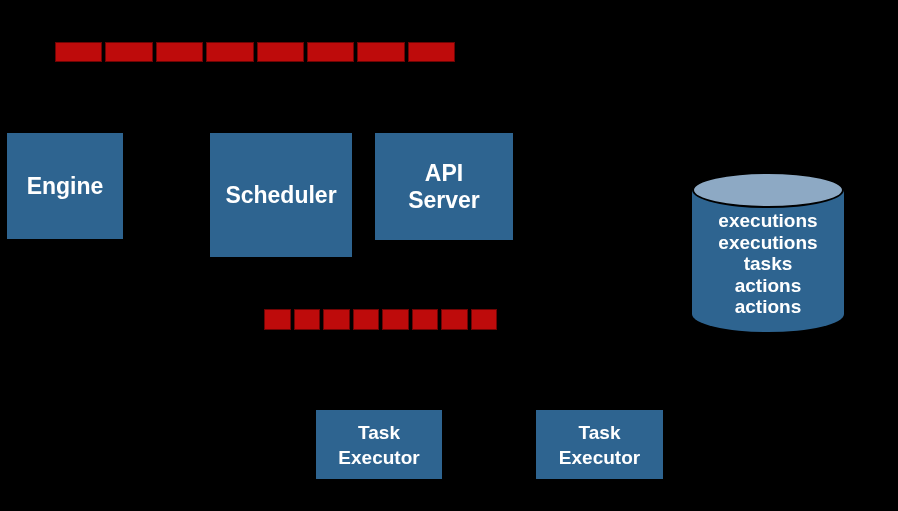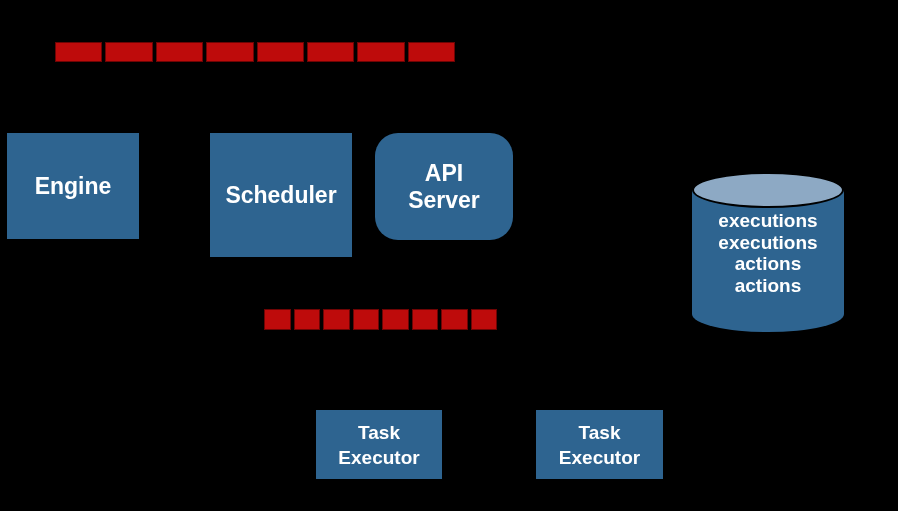--- a/index.html
+++ b/index.html
@@ -40,23 +40,23 @@
     display: flex;
     align-items: center;
     justify-content: center;
     text-align: center;
     white-space: pre-line;
     box-sizing: border-box;
   }
   .node.big   { font-size: 23px; line-height: 27px; }
   .node.small { font-size: 19px; line-height: 25px; }
 
-  .node.engine        { left: 7px;   top: 133px; width: 132px; height: 106px; }
+  .node.engine        { left: 7px;   top: 133px; width: 116px; height: 106px; }
   .node.scheduler     { left: 210px; top: 133px; width: 142px; height: 124px; }
-  .node.api-server    { left: 375px; top: 133px; width: 138px; height: 107px; border-radius: 23px; }
+  .node.api-server    { left: 375px; top: 133px; width: 138px; height: 107px; }
   .node.task-exec-1   { left: 316px; top: 410px; width: 126px; height: 69px; }
   .node.task-exec-2   { left: 536px; top: 410px; width: 127px; height: 69px; }
 
   
   .cylinder {
     position: absolute;
     left: 692px;
     top: 172px;
     width: 152px;
     height: 160px;
@@ -115,20 +115,21 @@
 
   <div class="node big api-server">API
 Server</div>
 
   <div class="cylinder">
     <div class="cyl-body"></div>
     <div class="cyl-top"></div>
     <div class="cyl-text">
       <div>executions</div>
       <div>executions</div>
+      <div>tasks</div>
       <div>actions</div>
       <div>actions</div>
     </div>
   </div>
 
   <div class="queue bottom">
       <div class="seg"></div>
       <div class="seg"></div>
       <div class="seg"></div>
       <div class="seg"></div>

